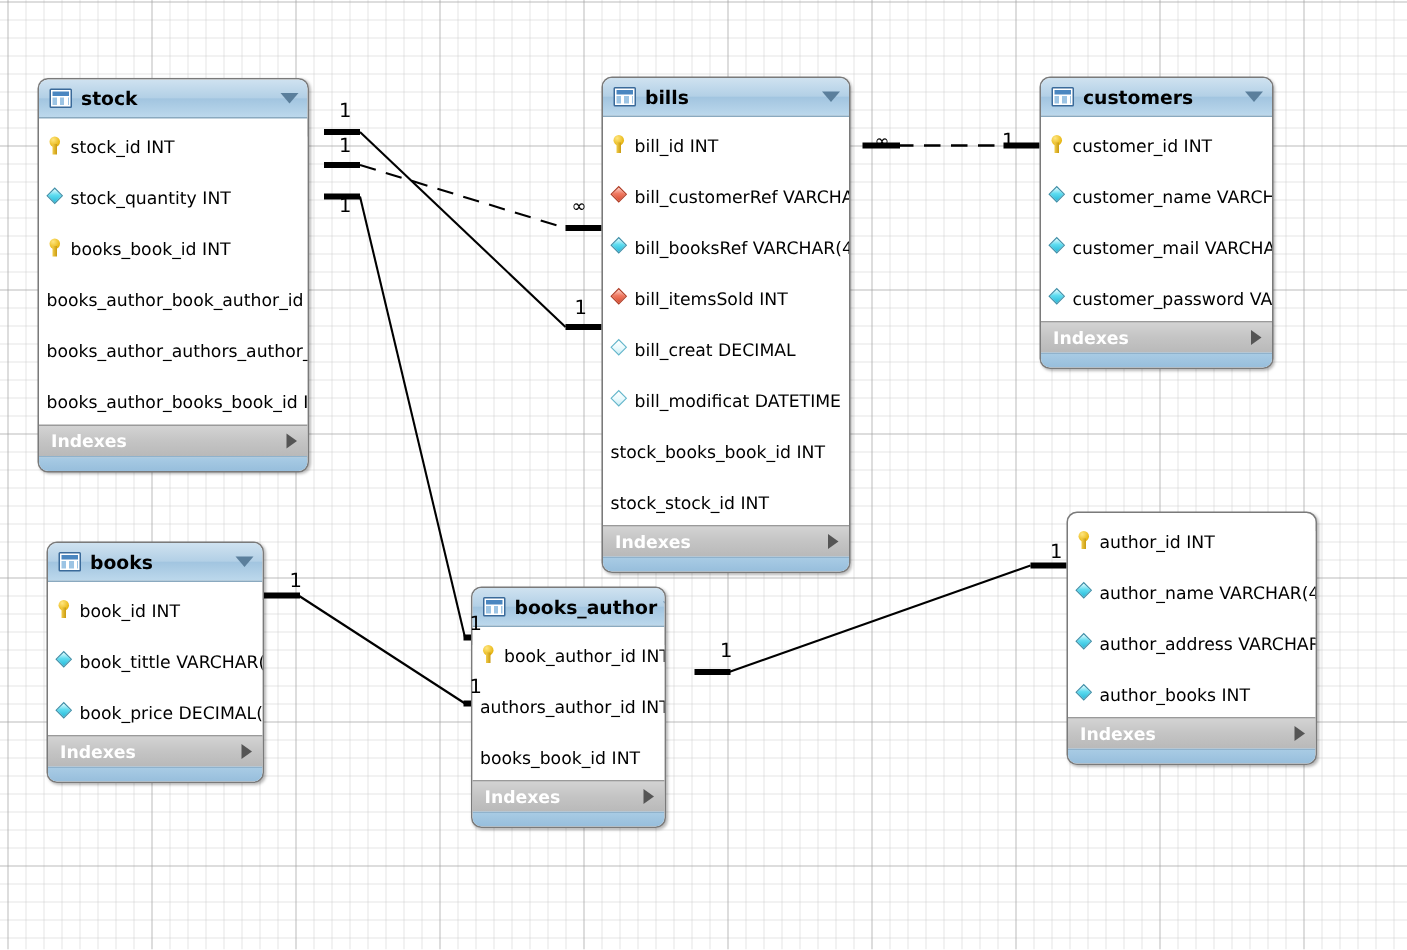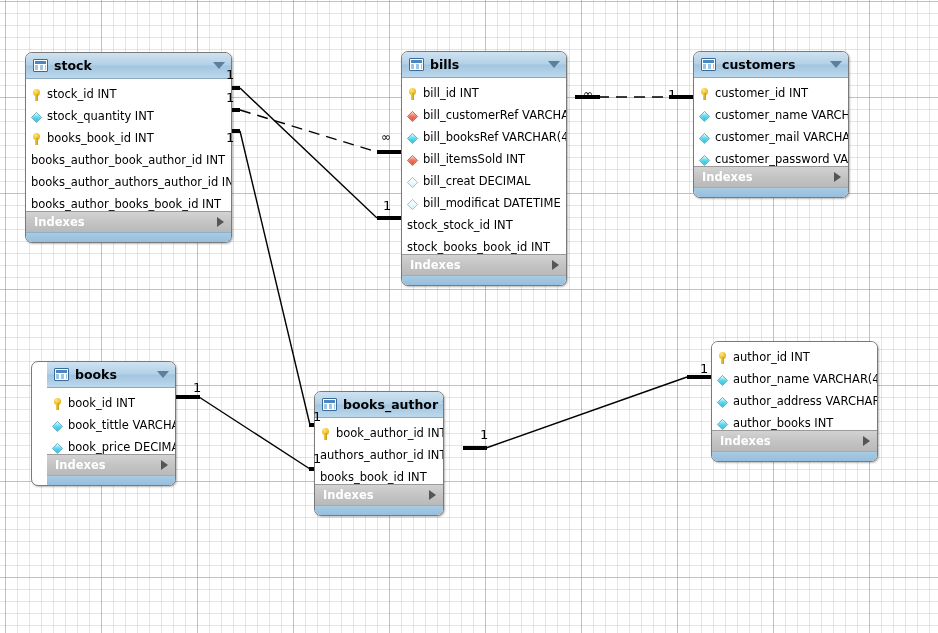--- a/index.html
+++ b/index.html
@@ -90,25 +90,26 @@
     border-left: 6px solid transparent;
     border-right: 6px solid transparent;
     border-top: 7px solid #5b7f9c;
     flex: 0 0 auto;
     margin-left: 4px;
   }
   .tbl-body { background: #ffffff; }
   .row {
     height: 22px;
     display: flex;
-    align-items: flex-end;
+    align-items: flex-start;
     padding-left: 5px;
     font-size: 11.5px;
     color: #000000;
     white-space: nowrap;
+    margin-top: 12px;
   }
   .gut { width: 16px; flex: 0 0 auto; display: flex; align-items: center; }
   .gut.empty { width: 0; }
   .row.noicon { padding-left: 5px; }
   
   .ico-key {
     position: relative;
     width: 11px; height: 12px;
     display: inline-block;
   }
@@ -212,21 +213,21 @@
     </g>
 
     <g>
       <line x1="463" y1="448" x2="487" y2="448" stroke="#000" stroke-width="4"></line>
       <line x1="486" y1="448" x2="687" y2="377" stroke="#000" stroke-width="1.4"></line>
       <line x1="687" y1="377" x2="711" y2="377" stroke="#000" stroke-width="4"></line>
     </g>
   </svg>
 
   <div id="tables-layer">
-      <div class="tbl" style="left: 25px; top: 52px; width: 207px;">
+      <div class="tbl" style="left: 25px; top: 52px; width: 181px;">
         <div class="tbl-head">
           <span class="tbl-icon"></span>
           <span class="tbl-title">stock</span>
           <span class="caret"></span>
         </div>
         <div class="tbl-body">
           <div class="row">
             <span class="gut">
               <span class="ico-key"></span>
             </span>
@@ -301,25 +302,25 @@
             <span>bill_creat DECIMAL</span>
           </div>
           <div class="row">
             <span class="gut">
               <span class="ico-dia hollow"></span>
             </span>
             <span>bill_modificat DATETIME</span>
           </div>
           <div class="row noicon">
             <span class="gut empty"></span>
+            <span>stock_books_book_id INT</span>
+          </div>
+          <div class="row noicon">
+            <span class="gut empty"></span>
             <span>stock_stock_id INT</span>
-          </div>
-          <div class="row noicon">
-            <span class="gut empty"></span>
-            <span>stock_books_book_id INT</span>
           </div>
         </div>
         <div class="idx">
           <span class="idx-label">Indexes</span>
           <span class="idx-arrow"></span>
         </div>
         <div class="foot"></div>
       </div>
       <div class="tbl" style="left: 693px; top: 51px; width: 156px;">
         <div class="tbl-head">
@@ -352,21 +353,21 @@
             </span>
             <span>customer_password VARCHAR(25)</span>
           </div>
         </div>
         <div class="idx">
           <span class="idx-label">Indexes</span>
           <span class="idx-arrow"></span>
         </div>
         <div class="foot"></div>
       </div>
-      <div class="tbl" style="left: 31px; top: 361px; width: 145px; padding-left: 15px;">
+      <div class="tbl" style="left: 31px; top: 361px; width: 145px;">
         <div class="tbl-head">
           <span class="tbl-icon"></span>
           <span class="tbl-title">books</span>
           <span class="caret"></span>
         </div>
         <div class="tbl-body">
           <div class="row">
             <span class="gut">
               <span class="ico-key"></span>
             </span>

